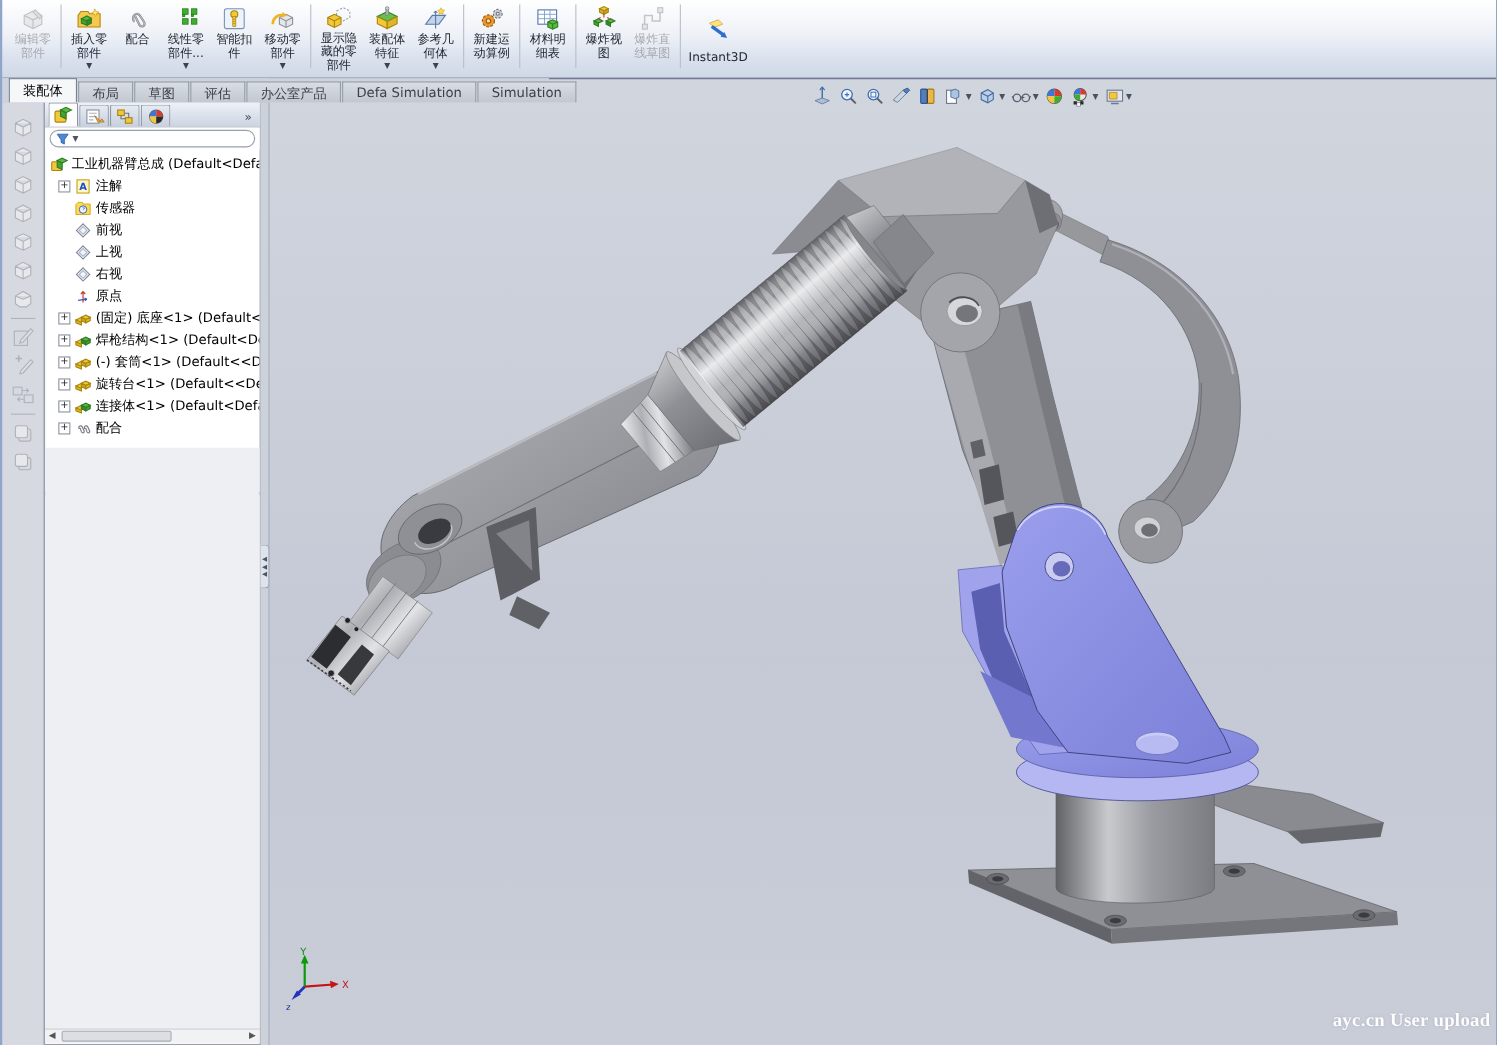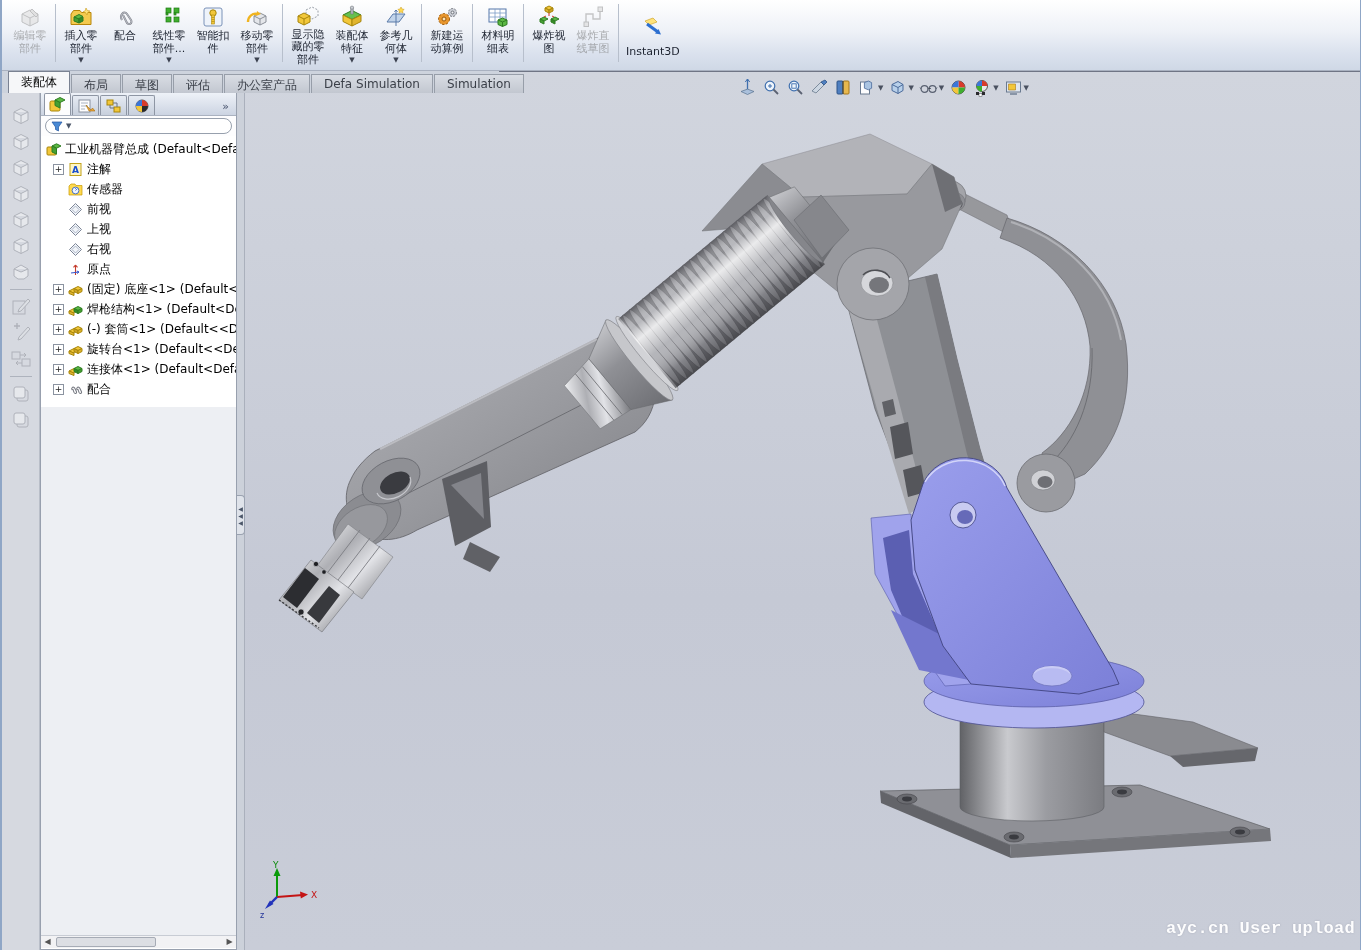--- a/index.html
+++ b/index.html
@@ -20,21 +20,21 @@
   #tabstrip{position:absolute;left:0;top:71px;width:497px;height:22px;background:#cdd3dd;display:flex;align-items:flex-end;padding-left:6px;z-index:6;}
   .tab{font-size:12px;padding:2px 12px 3px 12px;border:1px solid #979ea9;border-bottom:none;background:linear-gradient(#d9dde4,#c2c7d0);color:#3a3f48;margin-right:1px;height:19px;cursor:pointer;white-space:nowrap;}
   .tab.act{background:#f6f7f9;color:#000;height:22px;border-color:#7a8292;position:relative;z-index:2;}
   
   #viewport{position:absolute;left:243px;top:71px;width:1118px;height:879px;background:linear-gradient(#d1d5de,#c5c9d5 60%,#c9cdd8);border-top:1px solid #6f7585;overflow:hidden;}
   #headsup{position:absolute;left:492px;top:5px;display:flex;align-items:center;gap:3px;z-index:5;}
   .hic{display:flex;align-items:center;cursor:pointer;padding:1px;border-radius:2px;}
   .hcar{font-size:7px;color:#4a5160;margin-left:1px;}
   #robot{position:absolute;left:0;top:0;}
   #triad{position:absolute;left:12px;top:788px;}
-  #watermark{position:absolute;right:8px;bottom:12px;font-family:Liberation Mono, monospace;font-weight:bold;font-size:17px;color:#fdfdfe;letter-spacing:.3px;text-shadow:0 0 2px rgba(120,125,140,.4);}
+  #watermark{position:absolute;right:8px;bottom:12px;font-family:Liberation Serif, serif;font-weight:bold;font-size:17px;color:#fdfdfe;letter-spacing:.3px;text-shadow:0 0 2px rgba(120,125,140,.4);}
   
   #leftcol{position:absolute;left:0;top:93px;width:243px;height:857px;z-index:5;}
   #vtool{position:absolute;left:0;top:0;width:38px;height:857px;background:#d6d9e0;border-right:1px solid #b9bec8;display:flex;flex-direction:column;align-items:center;padding-top:10px;}
   .vic{width:24px;height:24px;margin:1px 0;opacity:.75;cursor:default;}
   .vdiv{width:22px;height:1px;background:#aeb3bd;margin:4px 0;}
   #treepanel{position:absolute;left:38px;top:0;width:197px;height:857px;background:#ffffff;border:1px solid #98a0ae;border-top:none;}
   #ptabs{height:23px;background:linear-gradient(#eef2f8,#ccd4e2);display:flex;align-items:flex-end;padding:2px 2px 0 3px;border-bottom:1px solid #aab2c0;}
   .ptab{width:27px;height:20px;border:1px solid #8e96a4;border-bottom:none;background:linear-gradient(#e6ebf3,#c8d0dd);display:flex;align-items:center;justify-content:center;margin-right:1px;cursor:pointer;border-radius:2px 2px 0 0;}
   .ptab.act{background:#fdfdfe;height:22px;}
   .pchev{margin-left:auto;font-size:11px;color:#45506a;padding:0 5px 2px 0;cursor:pointer;}

